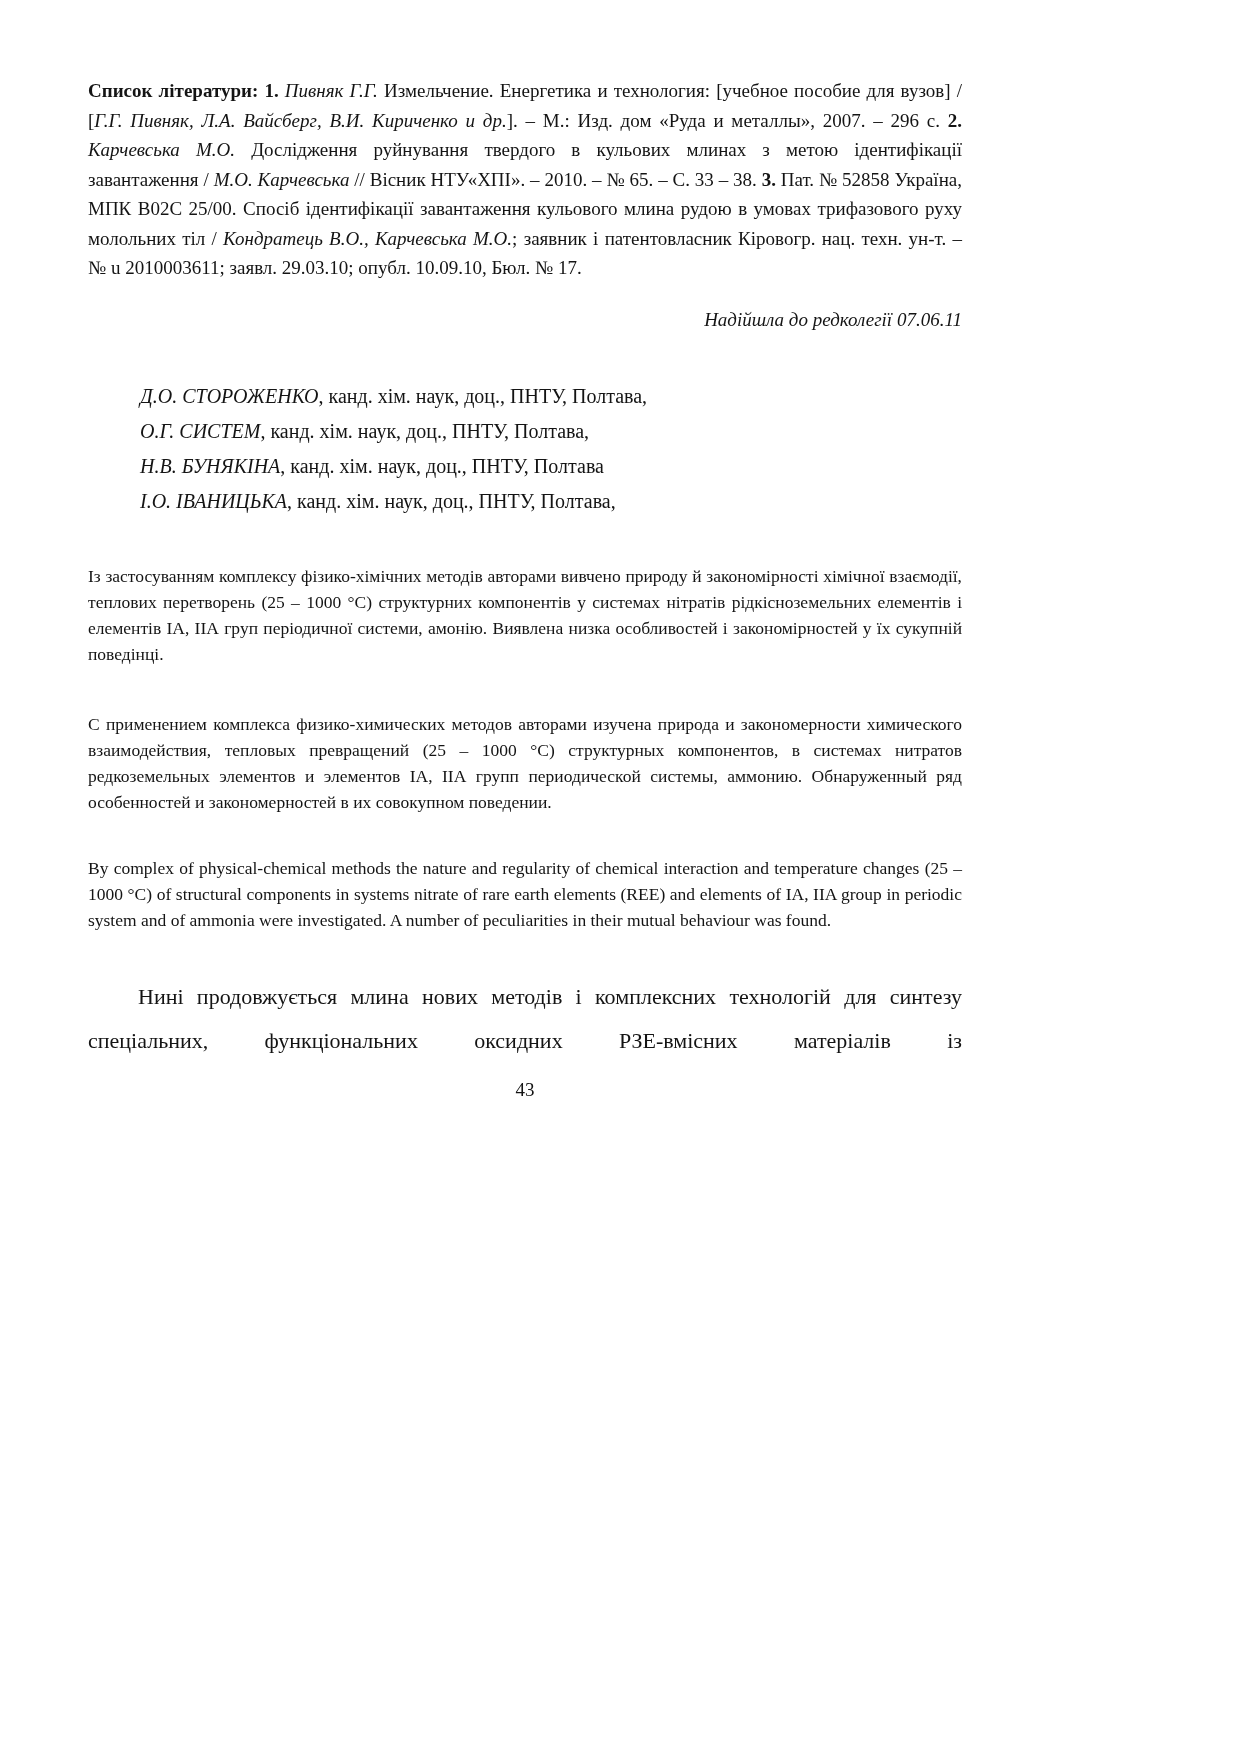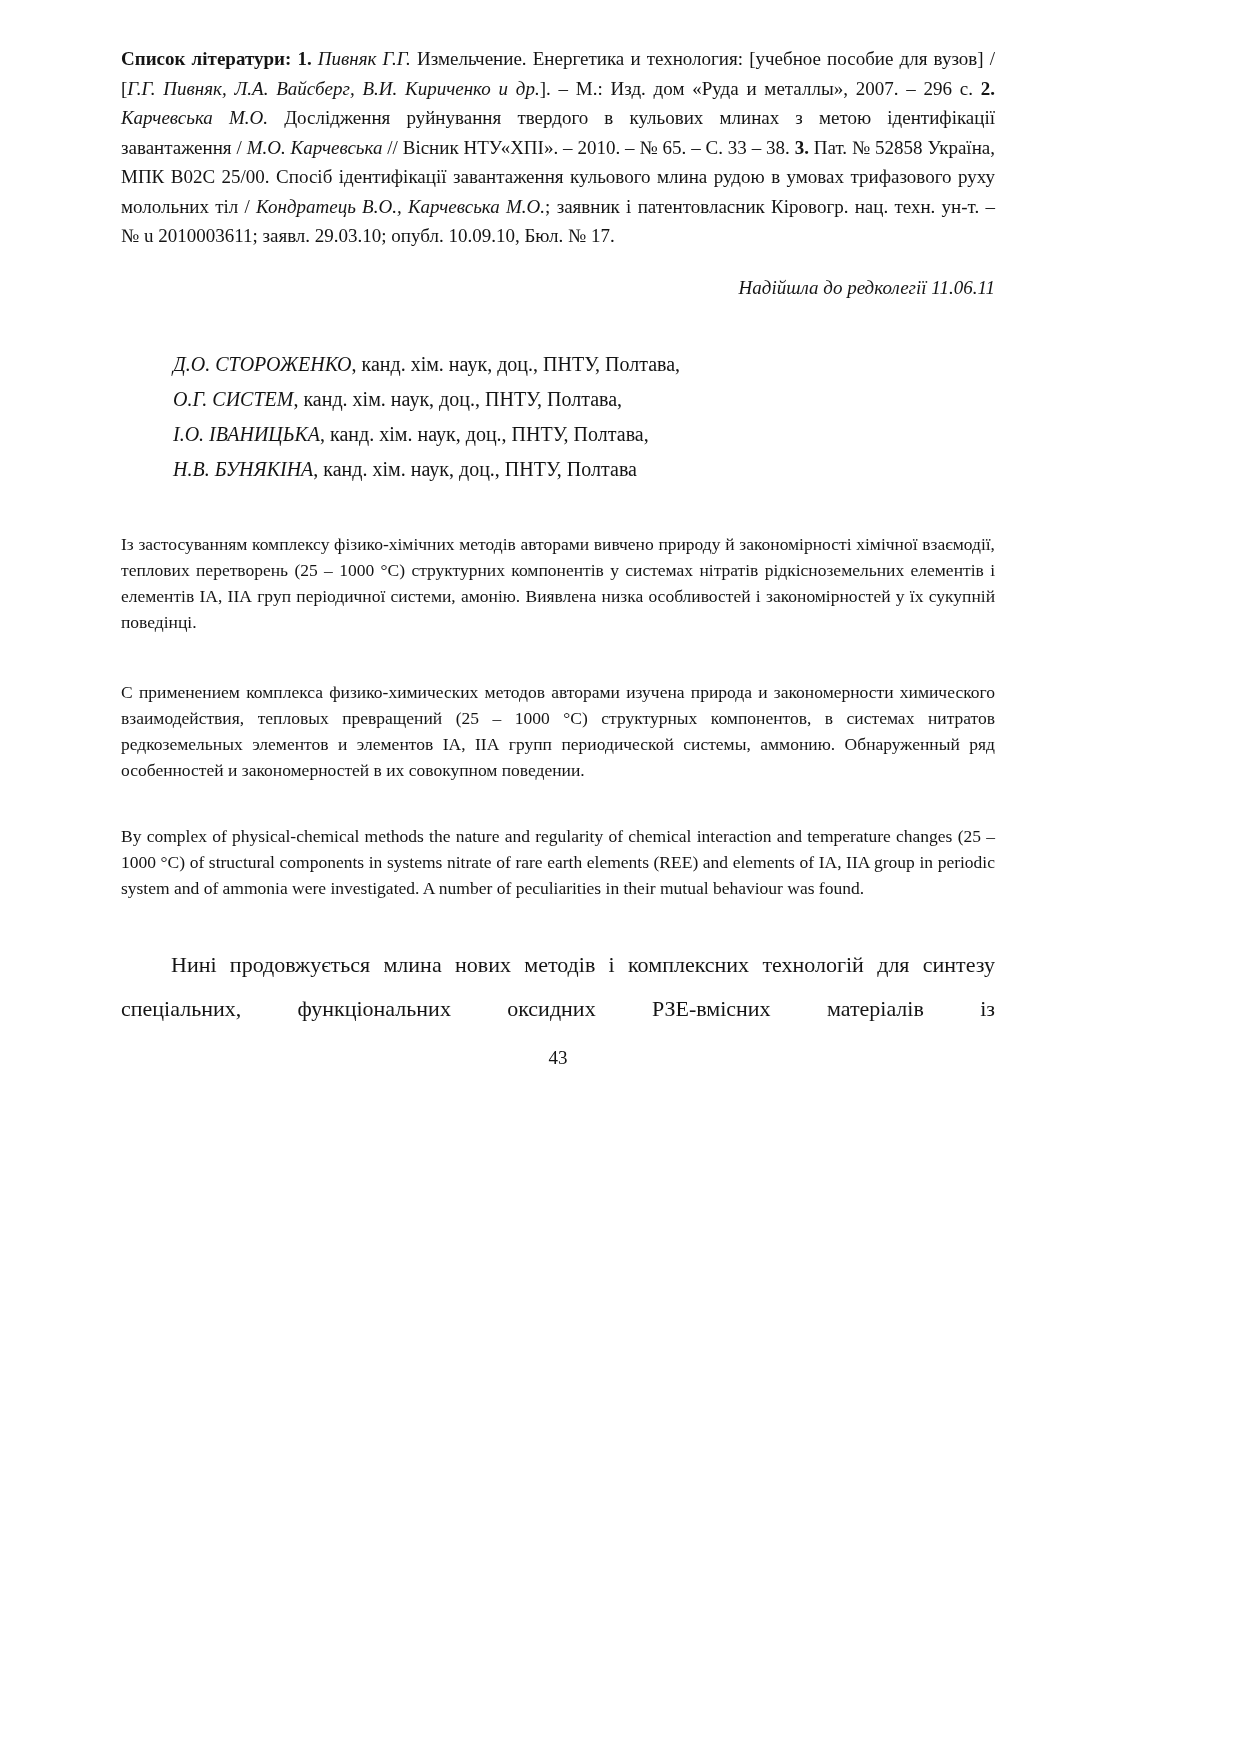--- a/index.html
+++ b/index.html
@@ -14,22 +14,21 @@
     background: #ffffff;
     color: #141414;
     font-family: "Liberation Serif", "DejaVu Serif", serif;
     overflow: hidden;
   }
   .content {
     position: absolute;
     left: 88px;
     top: 0;
     width: 874px;
-    padding-top: 44px;
-    margin-left: 33px;
+    padding-top: 76px;
   }
   .refs {
     margin: 0;
     font-size: 19px;
     line-height: 29.5px;
     text-align: justify;
   }
   .seg-b { font-weight: bold; }
   .seg-i { font-style: italic; }
   .received {
@@ -82,28 +81,28 @@
   }
 </style>
 </head>
 <body>
 
 <div class="page">
   <div class="content">
 
     <p class="refs"><span class="seg-b">Список літератури: 1. </span><span class="seg-i">Пивняк Г.Г. </span><span>Измельчение. Енергетика и технология: [учебное пособие для вузов] / [</span><span class="seg-i">Г.Г. Пивняк, Л.А. Вайсберг, В.И. Кириченко и др.</span><span>]. – М.: Изд. дом «Руда и металлы», 2007. – 296 с. </span><span class="seg-b">2. </span><span class="seg-i">Карчевська М.О. </span><span>Дослідження руйнування твердого в кульових млинах з метою ідентифікації завантаження / </span><span class="seg-i">М.О. Карчевська </span><span>// Вісник НТУ«ХПІ». – 2010. – № 65. – С. 33 – 38. </span><span class="seg-b">3. </span><span>Пат. № 52858 Україна, МПК B02C 25/00. Спосіб ідентифікації завантаження кульового млина рудою в умовах трифазового руху молольних тіл / </span><span class="seg-i">Кондратець В.О., Карчевська М.О.</span><span>; заявник і патентовласник Кіровогр. нац. техн. ун-т. – № u 2010003611; заявл. 29.03.10; опубл. 10.09.10, Бюл. № 17.</span></p>
 
-    <p class="received">Надійшла до редколегії 11.06.11</p>
+    <p class="received">Надійшла до редколегії 07.06.11</p>
 
 
     <div class="authors">
       <p><span class="author-name">Д.О. СТОРОЖЕНКО</span><span>, канд. хім. наук, доц., ПНТУ, Полтава,</span></p>
       <p><span class="author-name">О.Г. СИСТЕМ</span><span>, канд. хім. наук, доц., ПНТУ, Полтава,</span></p>
+      <p><span class="author-name">Н.В. БУНЯКІНА</span><span>, канд. хім. наук, доц., ПНТУ, Полтава</span></p>
       <p><span class="author-name">І.О. ІВАНИЦЬКА</span><span>, канд. хім. наук, доц., ПНТУ, Полтава,</span></p>
-      <p><span class="author-name">Н.В. БУНЯКІНА</span><span>, канд. хім. наук, доц., ПНТУ, Полтава</span></p>
     </div>
 
 
     <p class="abstract">Із застосуванням комплексу фізико-хімічних методів авторами вивчено природу й закономірності хімічної взаємодії, теплових перетворень (25 – 1000 °С) структурних компонентів у системах нітратів рідкісноземельних елементів і елементів ІА, ІІА груп періодичної системи, амонію. Виявлена низка особливостей і закономірностей у їх сукупній поведінці.</p>
 
     <p class="abstract">С применением комплекса физико-химических методов авторами изучена природа и закономерности химического взаимодействия, тепловых превращений (25 – 1000 °С) структурных компонентов, в системах нитратов редкоземельных элементов и элементов ІА, ІІА групп периодической системы, аммонию. Обнаруженный ряд особенностей и закономерностей в их совокупном поведении.</p>
 
     <p class="abstract en">By complex of physical-chemical methods the nature and regularity of chemical interaction and temperature changes (25 – 1000 °C) of structural components in systems nitrate of rare earth elements (REE) and elements of IA, IIA group in periodic system and of ammonia were investigated. A number of peculiarities in their mutual behaviour was found.</p>
 
     <p class="body-text">Нині продовжується млина нових методів і комплексних технологій для синтезу спеціальних, функціональних оксидних РЗЕ-вмісних матеріалів із</p>

